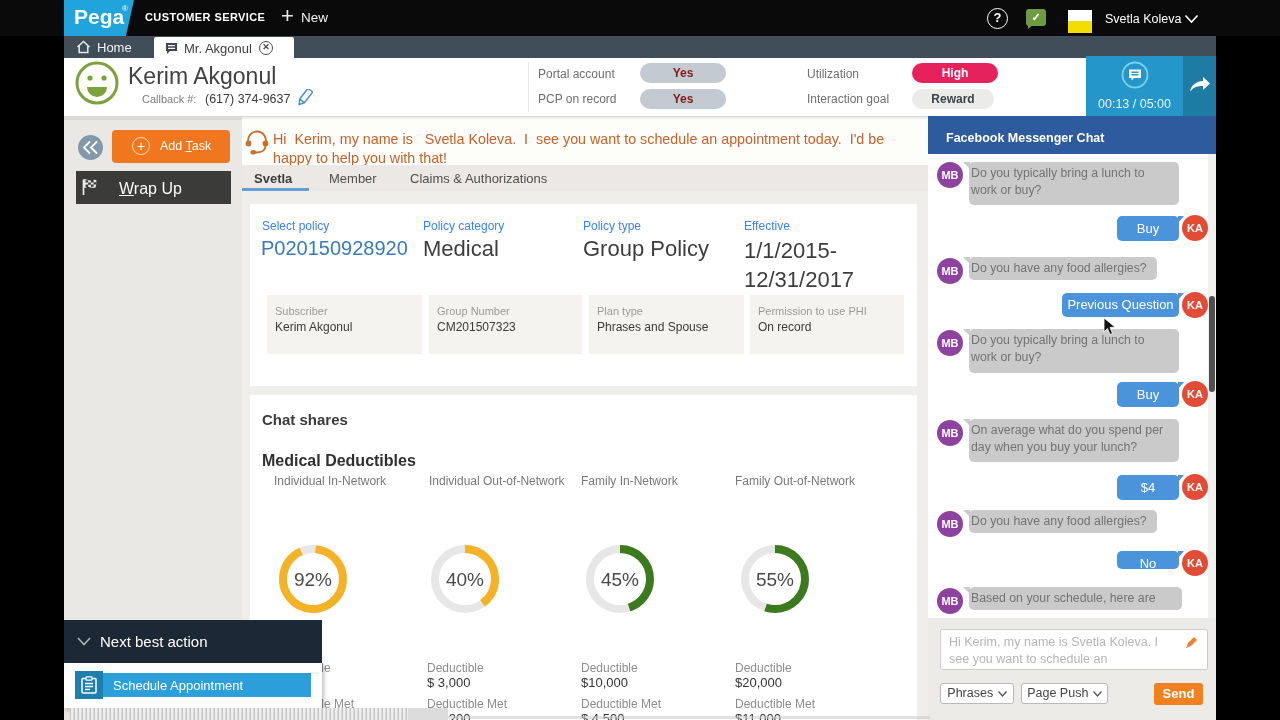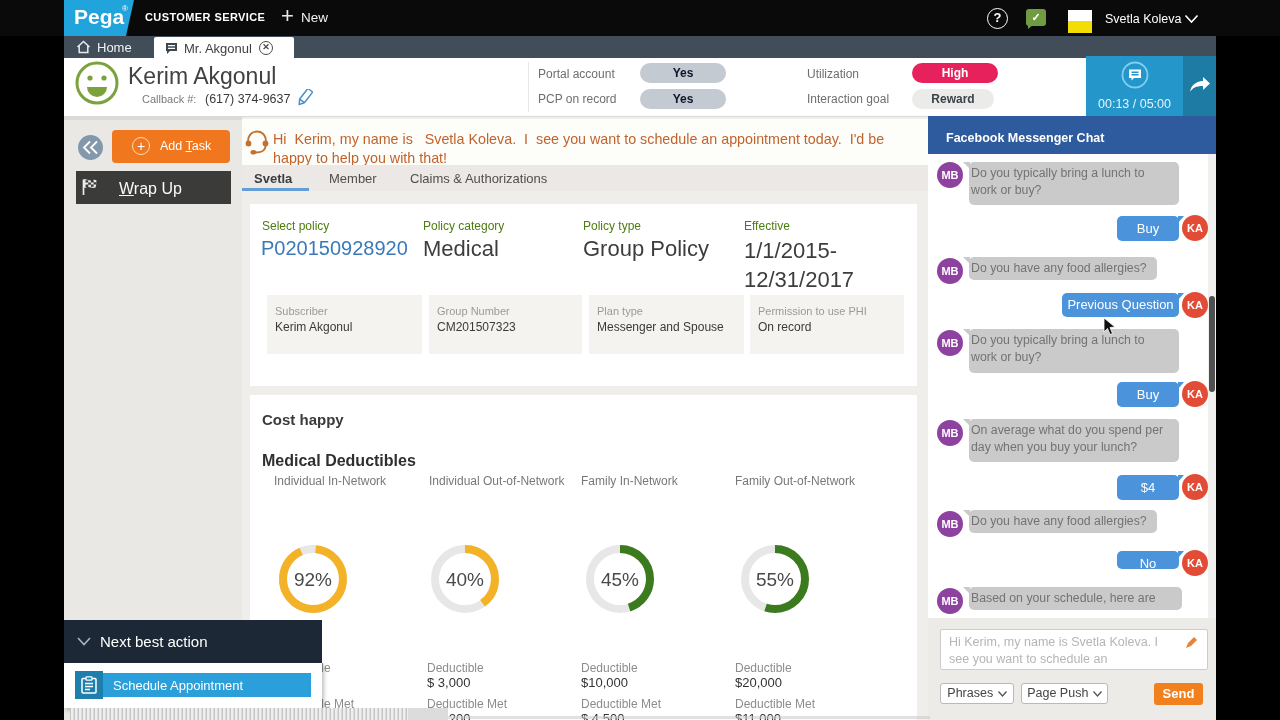--- a/index.html
+++ b/index.html
@@ -27,21 +27,21 @@
 #mrak { left:184px; top:41px; font-size:13px; color:#3f3f3f; }
 #closec { left:259px; top:41px; width:14px; height:14px; border:1.4px solid #4a4a4a; border-radius:50%; color:#4a4a4a; font-size:9px; text-align:center; line-height:11px; font-weight:bold; }
 
 #header { left:64px; top:58px; width:1152px; height:58px; background:#fff; }
 #kerimname { left:128px; top:63px; font-size:23px; color:#414141; }
 #cblabel { left:142px; top:93px; font-size:11px; color:#7a7a7a; }
 #cbnum { left:205px; top:92px; font-size:12.5px; color:#3a3a3a; }
 #hdiv1 { left:528px; top:62px; width:1px; height:50px; background:#e7e7e7; }
 .hlabel { font-size:12px; color:#6e6e6e; }
 .pill { width:86px; height:20px; border-radius:10px; text-align:center; line-height:20px; font-size:12px; font-weight:bold; }
-.pillgray { background:#c3cad1; color:#0f172a; }
+.pillgray { background:#c3cad1; color:#7f1d1d; }
 #pillhigh { background:#e7215b; color:#fff; }
 #pillreward { background:#ebebe9; color:#3b4248; width:82px; }
 #timerbox { left:1086px; top:56px; width:114px; height:60px; background:#2496c9; }
 #timertxt { left:0; top:41px; width:97px; text-align:center; font-size:12.5px; color:#e4f4fd; }
 #arrowbox { left:1183px; top:56px; width:33px; height:60px; background:#1e7ba3; }
 
 #underhead { left:64px; top:116px; width:864px; height:4px; background:#dcdad7; }
 #sidebar { left:64px; top:120px; width:178px; height:600px; background:#eae8e5; }
 #collbtn { left:78px; top:135px; width:25px; height:25px; background:#8398ab; border-radius:50%; }
 #addtask { left:112px; top:130px; width:118px; height:33px; background:#f0771e; border-radius:4px; }
@@ -52,21 +52,21 @@
 
 #content { left:242px; top:117px; width:686px; height:603px; background:#f0eeeb; }
 #greet { left:242px; top:119px; width:686px; height:46px; background:#fdfdfa; }
 #greettxt { left:273px; top:130px; width:640px; font-size:14.3px; color:#c2622c; line-height:19px; white-space:pre-wrap; }
 #tabrow { left:242px; top:165px; width:686px; height:26px; background:#ebe8e5; }
 #ptab { left:254px; top:171px; font-size:13px; font-weight:bold; color:#3c3c3c; }
 #punder { left:242px; top:188px; width:67px; height:3px; background:#639fd6; }
 #mtab { left:329px; top:171px; font-size:13px; color:#4f4f4f; }
 #ctab { left:410px; top:171px; font-size:13px; color:#4f4f4f; }
 #pcard { left:250px; top:204px; width:667px; height:182px; background:#fff; }
-.plab { font-size:12px; color:#4d7c0f; }
+.plab { font-size:12px; color:#3b82f6; }
 .pbig { font-size:22px; color:#3d3d3d; }
 .gbox { top:295px; height:59px; background:#f4f3f0; }
 .gboxl { font-size:11px; color:#9a9a9a; }
 .gboxv { font-size:12px; color:#3a3a3a; }
 #ccard { left:250px; top:395px; width:667px; height:325px; background:#fff; }
 .colhead { font-size:12px; color:#787878; }
 .dlab { font-size:12px; color:#8c8c8c; }
 .dval { font-size:13px; color:#333; }
 
 #nbahead { left:64px; top:620px; width:258px; height:43px; background:#1d2836; }
@@ -216,26 +216,26 @@
   <div class="abs pbig" style="left:744px;top:236px;width:125px;line-height:29px">1/1/2015-12/31/2017</div>
   <div class="abs gbox" style="left:267px;width:155px"></div>
   <div class="abs gbox" style="left:429px;width:153px"></div>
   <div class="abs gbox" style="left:589px;width:155px"></div>
   <div class="abs gbox" style="left:750px;width:154px"></div>
   <div class="abs gboxl" style="left:275px;top:305px">Subscriber</div>
   <div class="abs gboxv" style="left:275px;top:320px">Kerim Akgonul</div>
   <div class="abs gboxl" style="left:437px;top:305px">Group Number</div>
   <div class="abs gboxv" style="left:437px;top:320px">CM201507323</div>
   <div class="abs gboxl" style="left:597px;top:305px">Plan type</div>
-  <div class="abs gboxv" style="left:597px;top:320px">Messenger and Spouse</div>
+  <div class="abs gboxv" style="left:597px;top:320px">Phrases and Spouse</div>
   <div class="abs gboxl" style="left:758px;top:305px">Permission to use PHI</div>
   <div class="abs gboxv" style="left:758px;top:320px">On record</div>
 
   <div class="abs" id="ccard"></div>
-  <div class="abs" style="left:262px;top:411px;font-size:15px;font-weight:bold;color:#3b3b3b">Cost happy</div>
+  <div class="abs" style="left:262px;top:411px;font-size:15px;font-weight:bold;color:#3b3b3b">Chat shares</div>
   <div class="abs" style="left:262px;top:452px;font-size:16px;font-weight:bold;color:#2f2f2f">Medical Deductibles</div>
   <div class="abs colhead" style="left:274px;top:474px">Individual In-Network</div>
   <div class="abs colhead" style="left:429px;top:474px">Individual Out-of-Network</div>
   <div class="abs colhead" style="left:581px;top:474px">Family In-Network</div>
   <div class="abs colhead" style="left:735px;top:474px">Family Out-of-Network</div>
 
   <svg class="abs" style="left:277px;top:543px" width="72" height="72" viewBox="0 0 72 72">
     <circle cx="36" cy="36" r="30" fill="none" stroke="#e7e7e7" stroke-width="8"></circle>
     <circle cx="36" cy="36" r="30" fill="none" stroke="#f4b227" stroke-width="8" stroke-dasharray="173.4 15.1" transform="rotate(-85 36 36)"></circle>
     <text x="36" y="43" font-size="19" fill="#4a4a4a" text-anchor="middle">92%</text>

